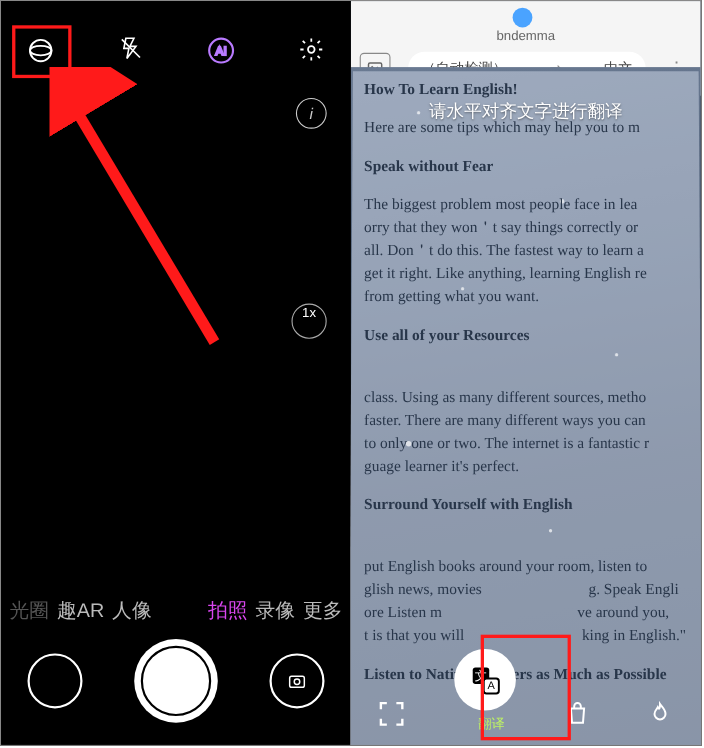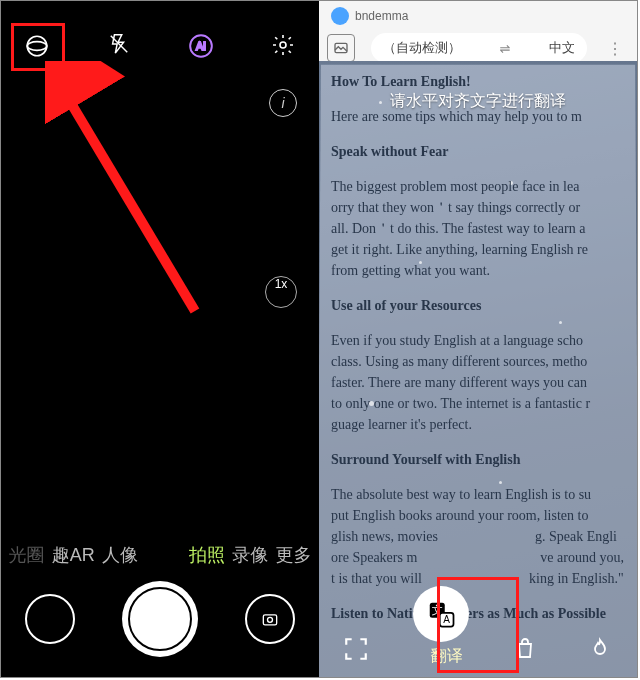--- a/index.html
+++ b/index.html
@@ -69,21 +69,21 @@
     bottom: 110px; left: 0; right: 0;
     display: flex;
     justify-content: space-around;
     align-items: center;
     color: #bbb;
     font-size: 18px;
     padding: 0 4px;
   }
   .mode-item { white-space: nowrap; }
   .mode-item.dim { color: #555; }
-  .mode-item.active { color: #bef264; font-weight: 500; margin-left: 44px; }
+  .mode-item.active { color: #d946ef; font-weight: 500; margin-left: 44px; }
   .shutter-row {
     position: absolute;
     bottom: 20px; left: 0; right: 0;
     display: flex;
     justify-content: space-around;
     align-items: center;
   }
   .circle-btn {
     width: 50px; height: 50px;
     border: 2px solid #fff;
@@ -105,21 +105,21 @@
   .arrow {
     position: absolute;
     top: 60px; left: 44px;
     z-index: 20;
   }
   
   .right-top {
     background: #f5f5f5;
     padding: 4px 8px;
   }
-  .usr-row { display:flex; align-items:center; padding:2px 4px; }
+  .usr-row { display:flex; align-items:center; padding:2px 4px;flex-direction:column; }
   .avatar-ph {
     width:18px;height:18px;border-radius:50%;
     background:#4aa3ff;margin-right:6px;
   }
   .lang-bar {
     display: flex;
     align-items: center;
     gap: 16px;
     padding: 6px 0;
   }
@@ -187,21 +187,21 @@
   .translate-btn {
     display:flex;flex-direction:column;align-items:center;
     gap:4px;
   }
   .translate-circle {
     width:56px;height:56px;border-radius:50%;
     background:#fff;
     display:flex;align-items:center;justify-content:center;
     position:relative;
   }
-  .translate-label { color:#fef9c3; font-size:16px;margin-left:12px; }
+  .translate-label { color:#bef264; font-size:12px;margin-left:12px; }
   .highlight-box-2 {
     position:absolute;
     bottom:4px; left:118px;
     width:82px; height:96px;
     border:3px solid #ff1a1a;
     z-index:8;
   }
   
   .particle { position:absolute; width:3px;height:3px;background:#fff;border-radius:50%; opacity:0.7; }
 </style>
@@ -320,34 +320,34 @@
         <div class="para heading">Speak without Fear</div>
         <div class="para">
           <span>The biggest problem most people face in lea</span><br>
           <span>orry that they won＇t say things correctly or</span><br>
           <span>all. Don＇t do this. The fastest way to learn a</span><br>
           <span>get it right. Like anything, learning English re</span><br>
           <span>from getting what you want.</span>
         </div>
         <div class="para heading">Use all of your Resources</div>
         <div class="para">
-          <span>Even if you study English at a language scho</span><br>
+          <br>
           <span>class. Using as many different sources, metho</span><br>
           <span>faster. There are many different ways you can</span><br>
           <span>to only one or two. The internet is a fantastic r</span><br>
           <span>guage learner it's perfect.</span>
         </div>
         <div class="para heading">Surround Yourself with English</div>
         <div class="para">
-          <span>The absolute best way to learn English is to su</span><br>
+          <br>
           <span>put English books around your room, listen to</span><br>
           <span>glish news, movies</span>
           <span style="display:inline-block;width:90px"></span>
           <span>g. Speak Engli</span><br>
-          <span>ore Speakers m</span>
+          <span>ore Listen m</span>
           <span style="display:inline-block;width:116px"></span>
           <span>ve around you,</span><br>
           <span>t is that you will</span>
           <span style="display:inline-block;width:100px"></span>
           <span>king in English."</span>
         </div>
         <div class="para heading">Listen to Native Speakers as Much as Possible</div>
       </div>
     </div>
 

